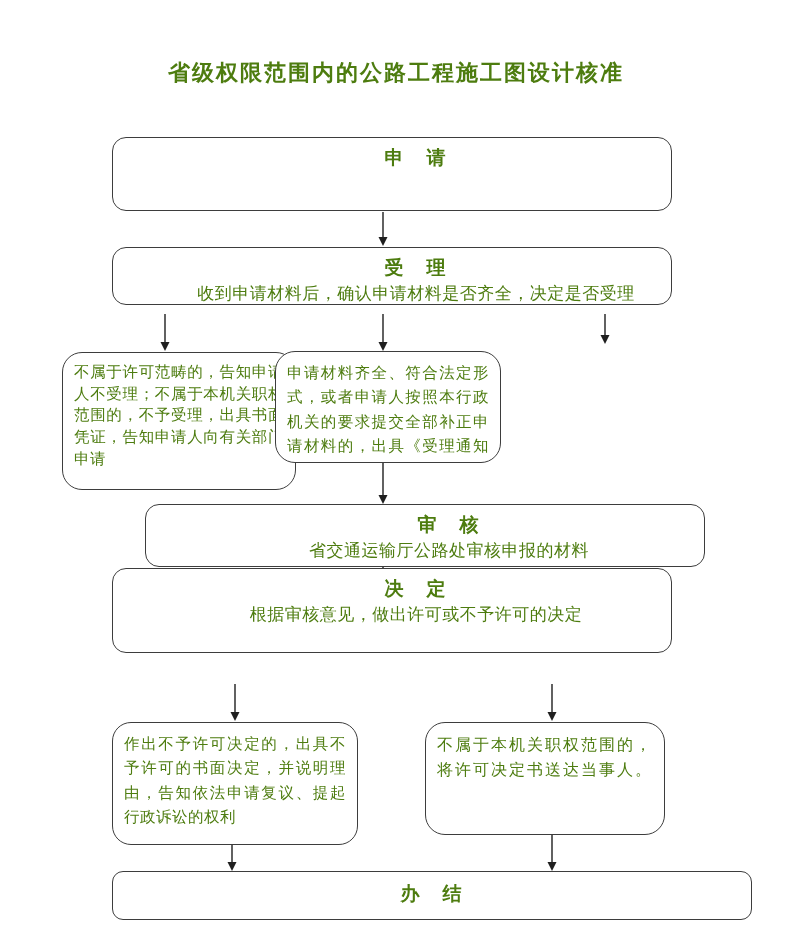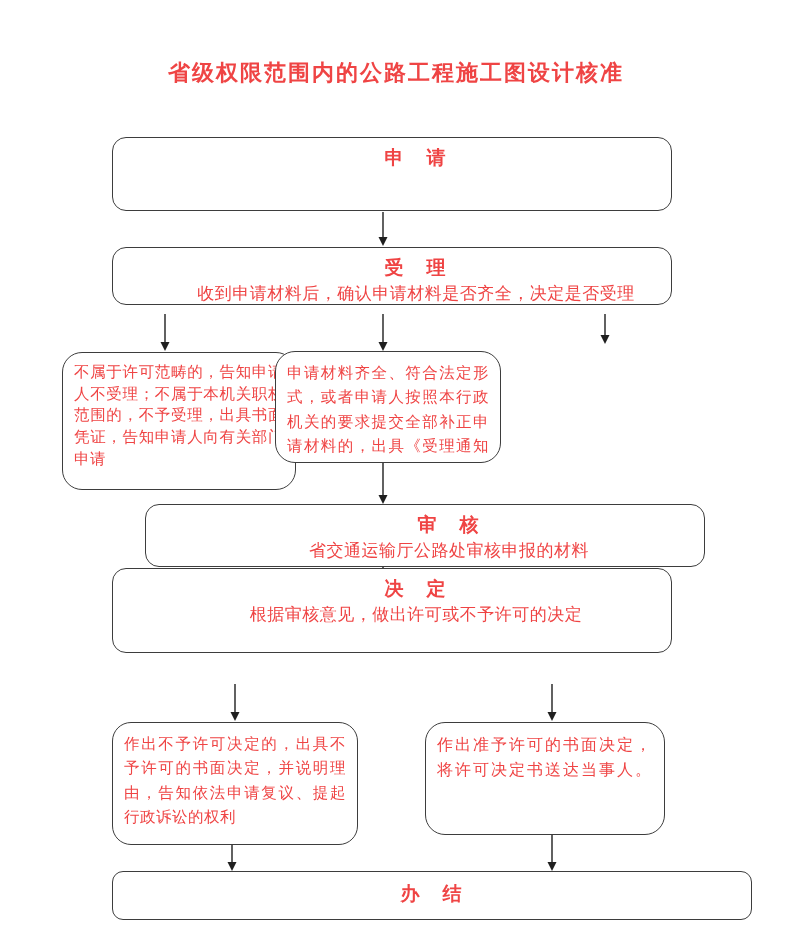--- a/index.html
+++ b/index.html
@@ -6,21 +6,21 @@
     margin: 0;
     padding: 0;
     background: #ffffff;
   }
   .canvas {
     position: relative;
     width: 800px;
     height: 943px;
     background: #ffffff;
     font-family: "Liberation Serif", "DejaVu Serif", serif;
-    color: #ef4444;
+    color: #4d7c0f;
     overflow: hidden;
   }
   .page-title {
     position: absolute;
     top: 58px;
     left: 0;
     width: 792px;
     text-align: center;
     font-family: "Liberation Sans", "DejaVu Sans", sans-serif;
     font-weight: bold;
@@ -158,19 +158,19 @@
     <div class="node-body">省交通运输厅公路处审核申报的材料</div>
   </div>
 
   <div class="node main-node" style="left:112px; top:568px; width:560px; height:85px;">
     <div class="node-header">决　定</div>
     <div class="node-body">根据审核意见，做出许可或不予许可的决定</div>
   </div>
 
   <div class="node branch-node" style="left:112px; top:722px; width:246px; height:123px;border-radius:19px;">作出不予许可决定的，出具不予许可的书面决定，并说明理由，告知依法申请复议、提起行政诉讼的权利</div>
 
-  <div class="node branch-node branch-spread" style="left:425px; top:722px; width:240px; height:113px;">作出准予许可的书面决定，将许可决定书送达当事人。</div>
+  <div class="node branch-node branch-spread" style="left:425px; top:722px; width:240px; height:113px;">不属于本机关职权范围的，将许可决定书送达当事人。</div>
 
   <div class="node terminal-node" style="left:112px; top:871px; width:640px; height:49px; border-radius:11px;">
     <div class="node-header">办　结</div>
   </div>
 
 </div>
 
 </body></html>

